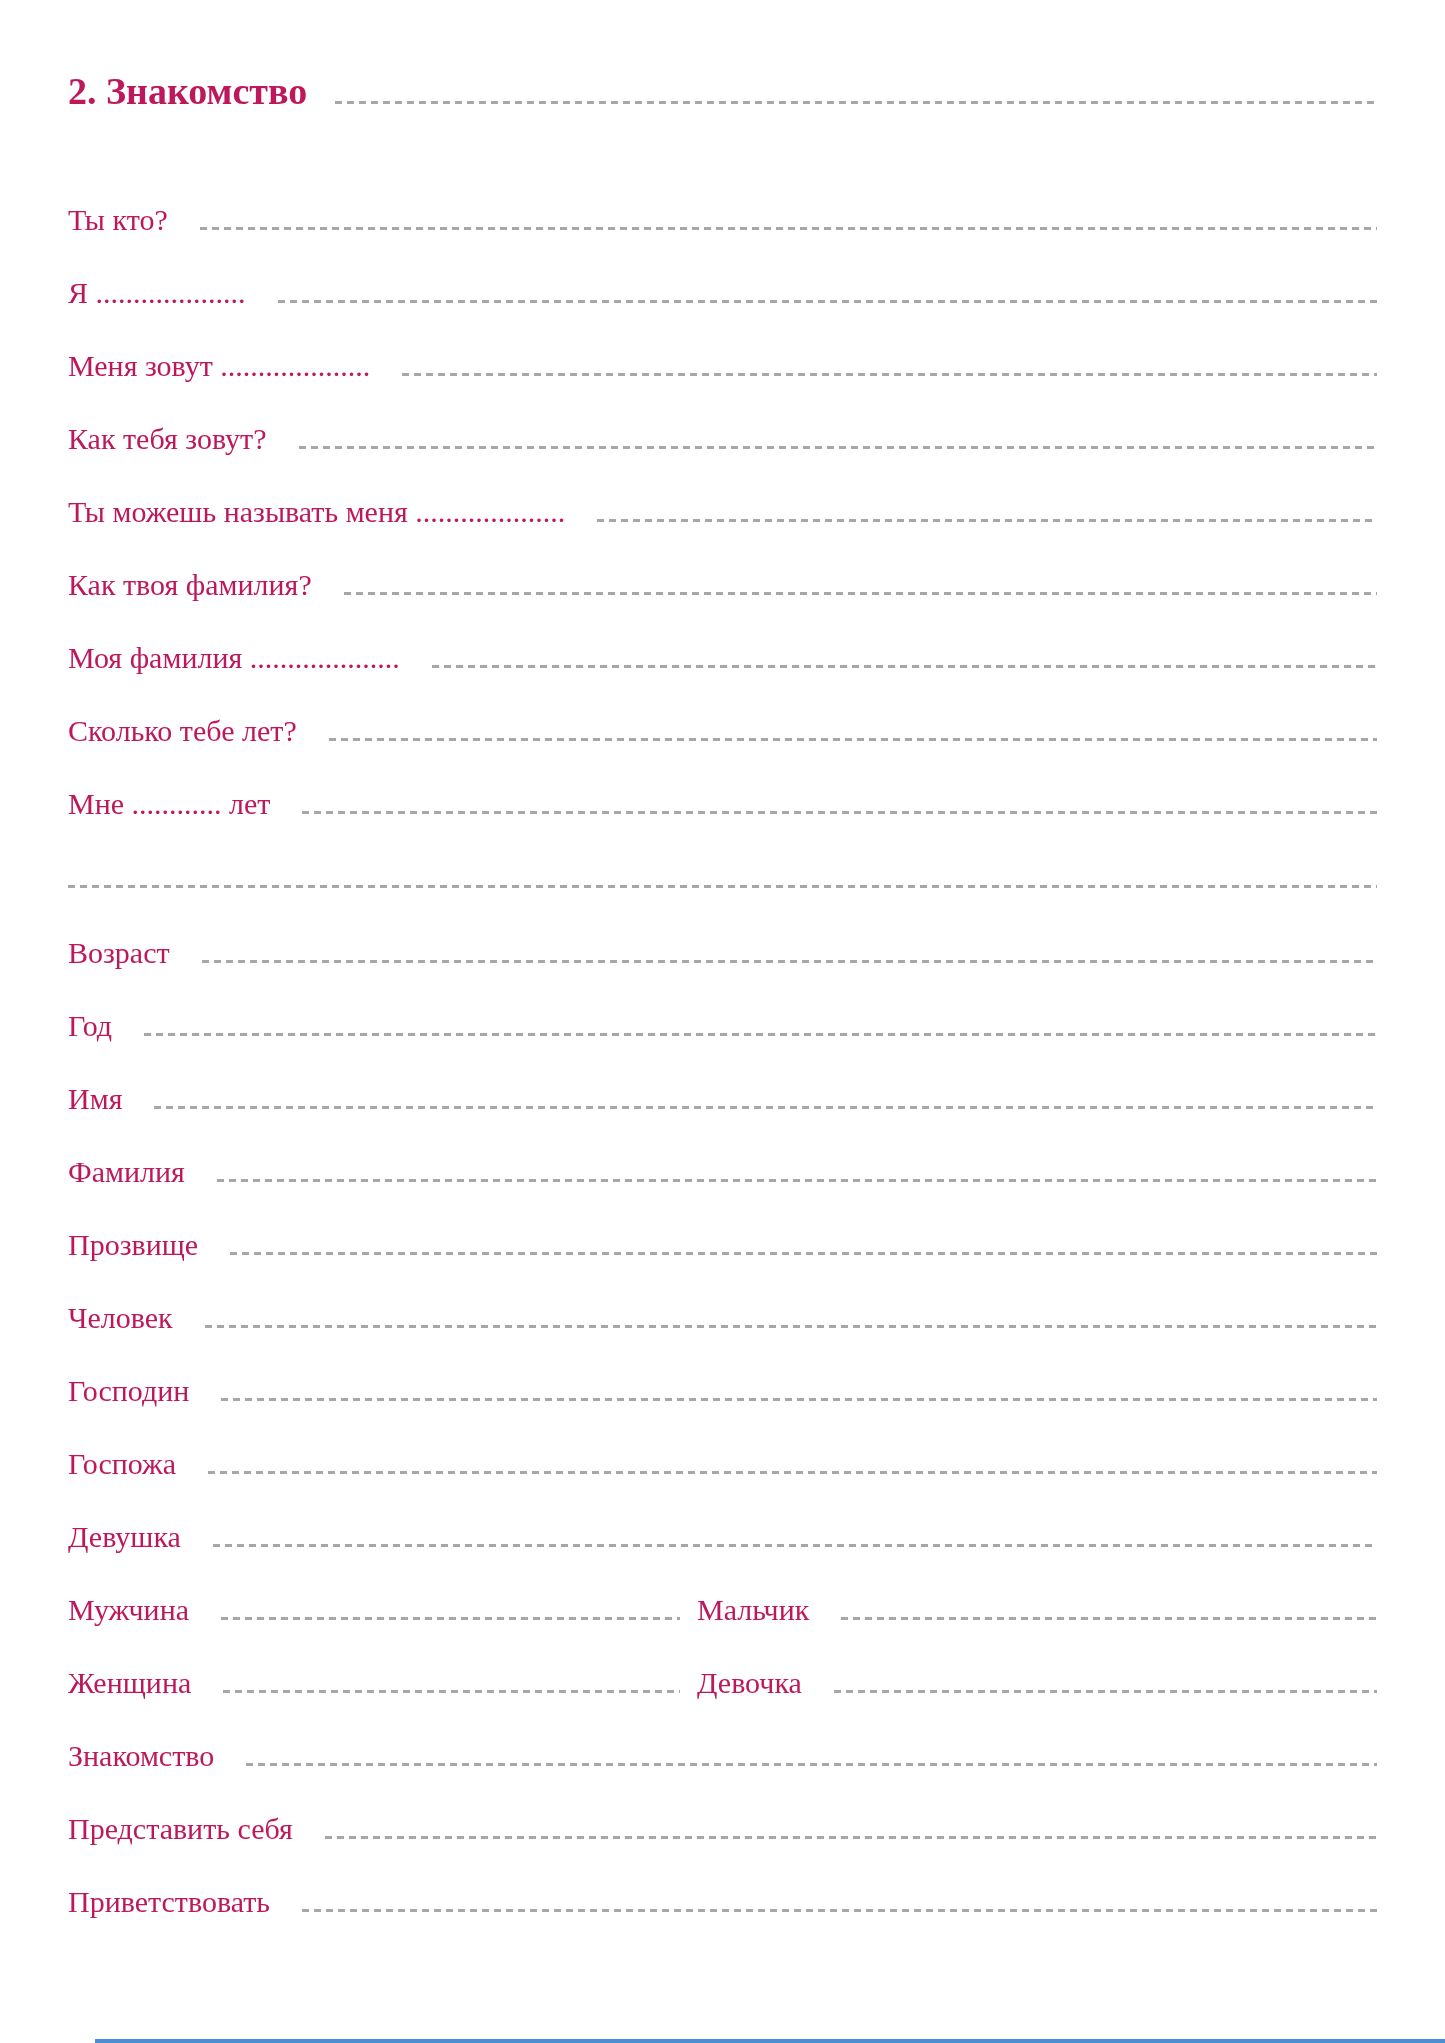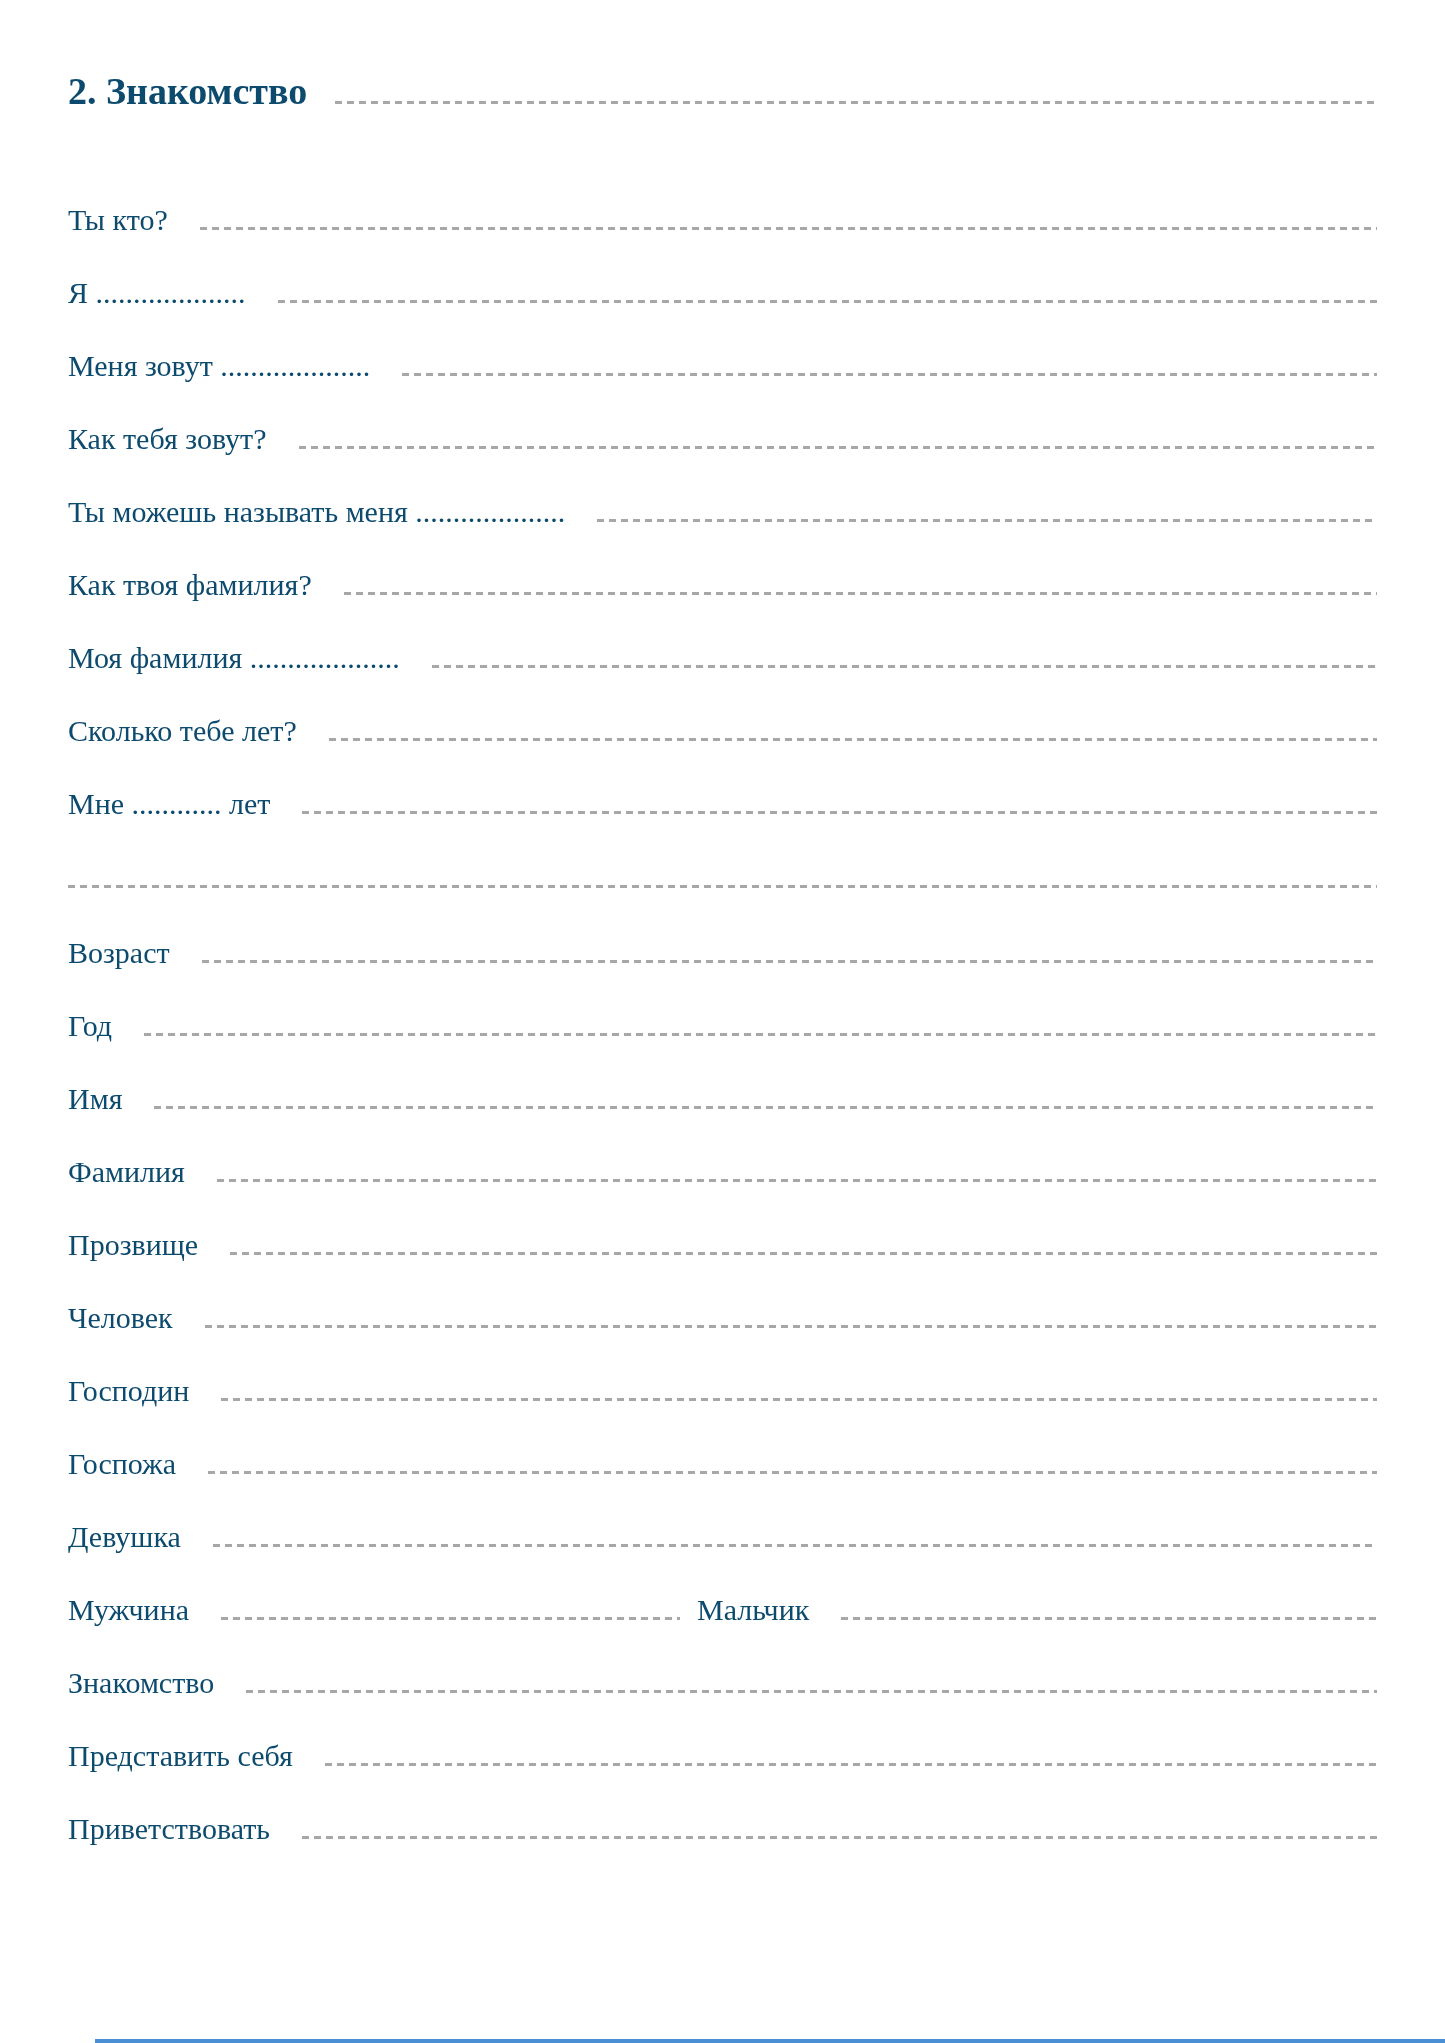--- a/index.html
+++ b/index.html
@@ -4,21 +4,21 @@
 <style>
   * { margin: 0; padding: 0; box-sizing: border-box; }
   html, body { background: #ffffff; }
   .page {
     position: relative;
     width: 1445px;
     height: 2043px;
     background: #ffffff;
     overflow: hidden;
     font-family: "Liberation Serif", "DejaVu Serif", serif;
-    color: #0c4a6e;
+    color: #be185d;
     padding: 0 68px;
   }
   .title-row {
     margin-top: 64px;
     height: 46px;
     display: flex;
     align-items: flex-end;
   }
   .title-row .title {
     font-size: 38px;
@@ -165,20 +165,30 @@
     <div class="row">
       <span class="pair-left">
         <span class="label">Мужчина</span>
         <span class="dash"></span>
       </span>
       <span class="pair-right">
         <span class="label">Мальчик</span>
         <span class="dash"></span>
       </span>
     </div>
+    <div class="row">
+      <span class="pair-left">
+        <span class="label">Женщина</span>
+        <span class="dash"></span>
+      </span>
+      <span class="pair-right">
+        <span class="label">Девочка</span>
+        <span class="dash"></span>
+      </span>
+    </div>
 
     <div class="row">
       <span class="label">Знакомство</span>
       <span class="dash"></span>
     </div>
     <div class="row">
       <span class="label">Представить себя</span>
       <span class="dash"></span>
     </div>
     <div class="row">

